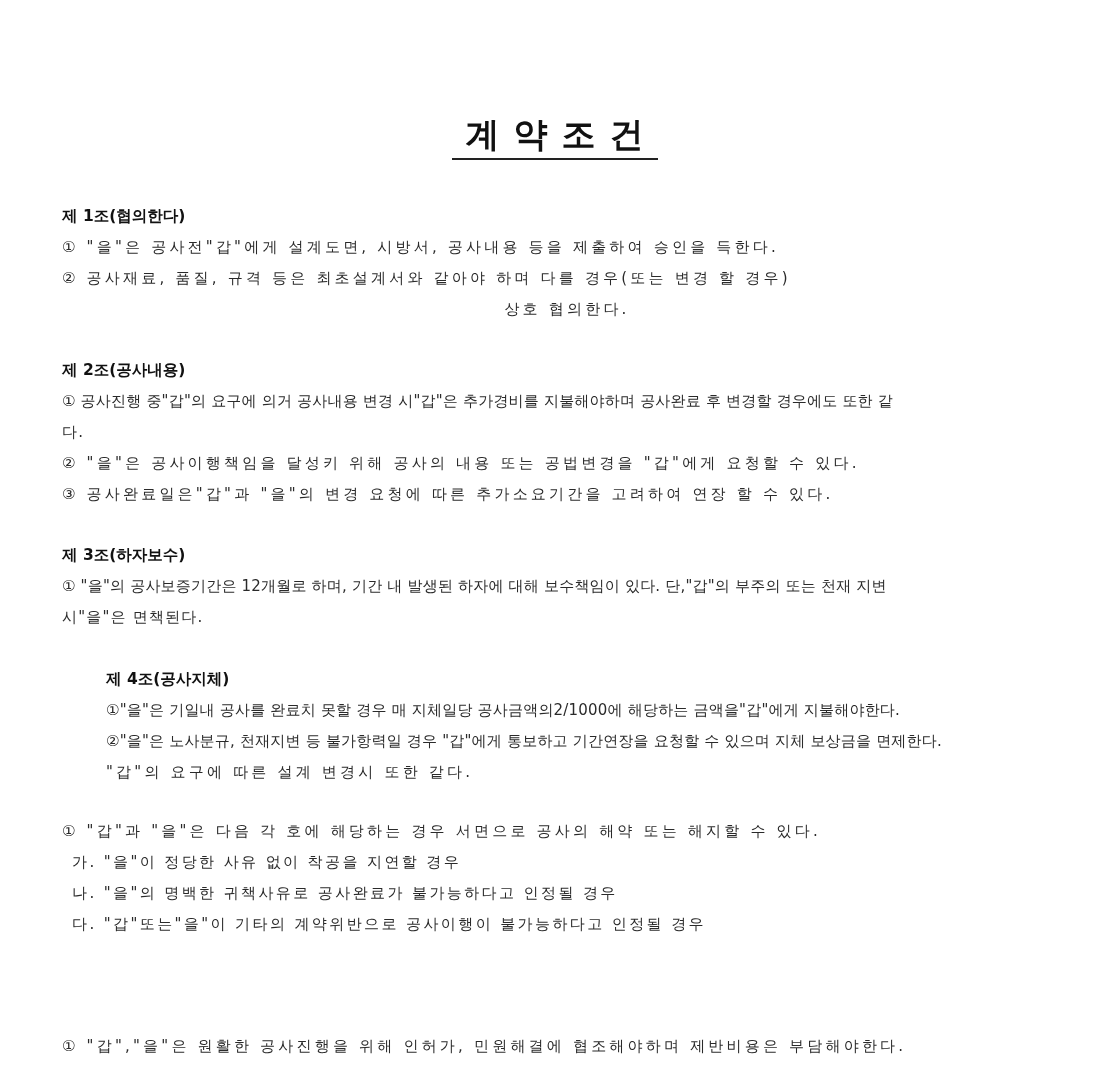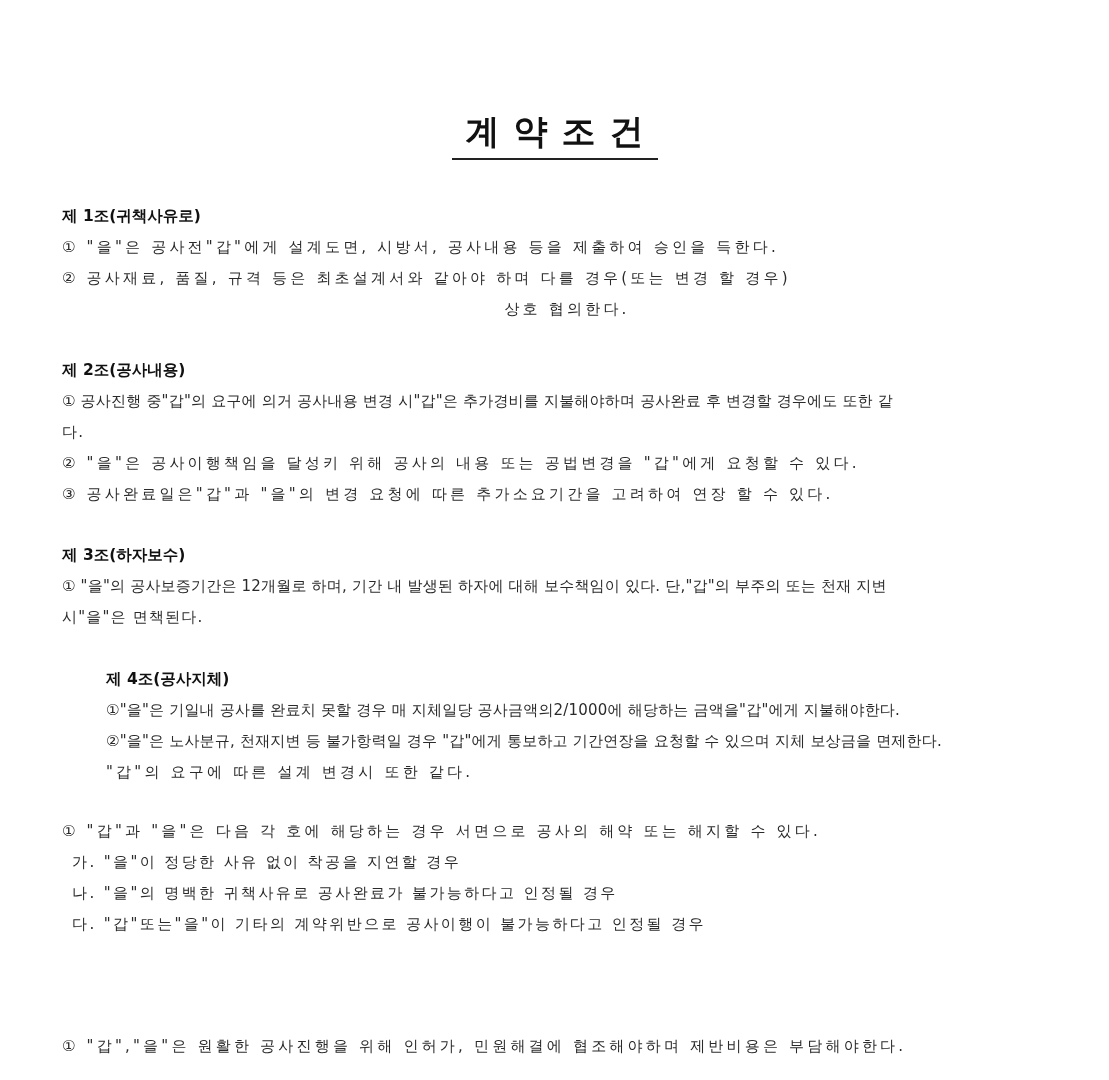--- a/index.html
+++ b/index.html
@@ -25,21 +25,20 @@
     .doc-title {
       position: absolute;
       top: 112px;
       left: 0;
       width: 1109px;
       text-align: center;
       font-size: 34px;
       font-weight: bold;
       letter-spacing: 14px;
       color: #111111;
-      font-family: Liberation Mono, monospace;
     }
     .doc-title span {
       display: inline-block;
       border-bottom: 2px solid #222222;
       padding: 0 0 2px 14px;
       line-height: 44px;
     }
     .article {
       position: absolute;
       left: 62px;
@@ -69,21 +68,21 @@
 </head>
 <body>
 
 <div class="page">
 
   <div class="doc-title">
     <span>계약조건</span>
   </div>
 
   <div class="article" style="top:201px;">
-    <div class="article-heading">제 1조(귀책사유로)</div>
+    <div class="article-heading">제 1조(협의한다)</div>
     <div class="line wide">① "을"은 공사전"갑"에게 설계도면, 시방서, 공사내용 등을 제출하여 승인을 득한다.</div>
     <div class="line wide">② 공사재료, 품질, 규격 등은 최초설계서와 같아야 하며 다를 경우(또는 변경 할 경우)</div>
     <div class="line wide indent">상호 협의한다.</div>
   </div>
 
   <div class="article" style="top:355px;">
     <div class="article-heading">제 2조(공사내용)</div>
     <div class="line tight">① 공사진행 중"갑"의 요구에 의거 공사내용 변경 시"갑"은 추가경비를 지불해야하며 공사완료 후 변경할 경우에도 또한 같</div>
     <div class="line">다.</div>
     <div class="line wide">② "을"은 공사이행책임을 달성키 위해 공사의 내용 또는 공법변경을 "갑"에게 요청할 수 있다.</div>

